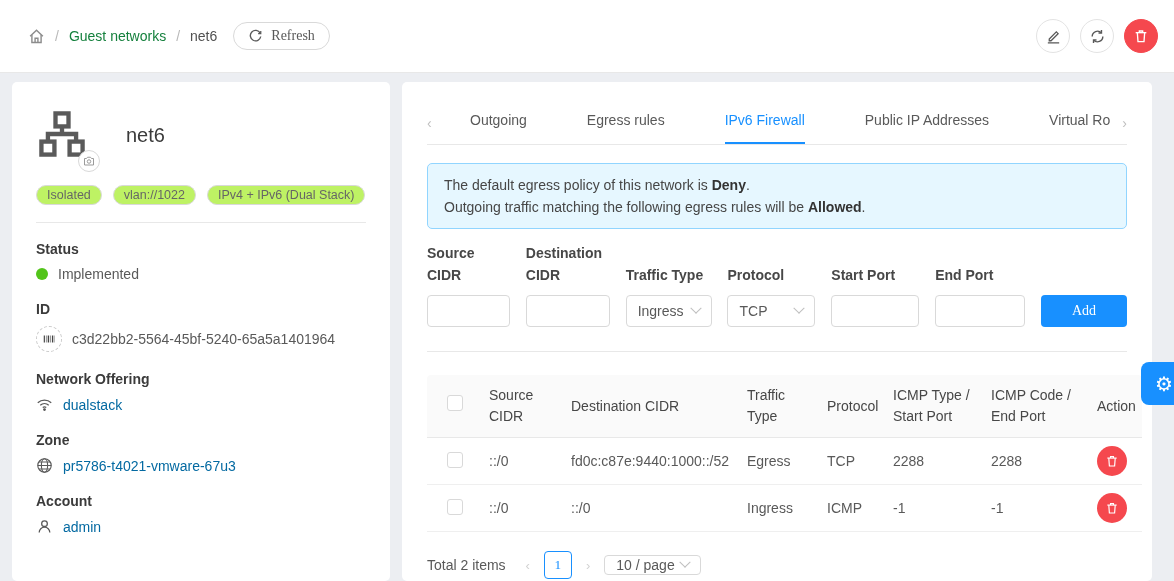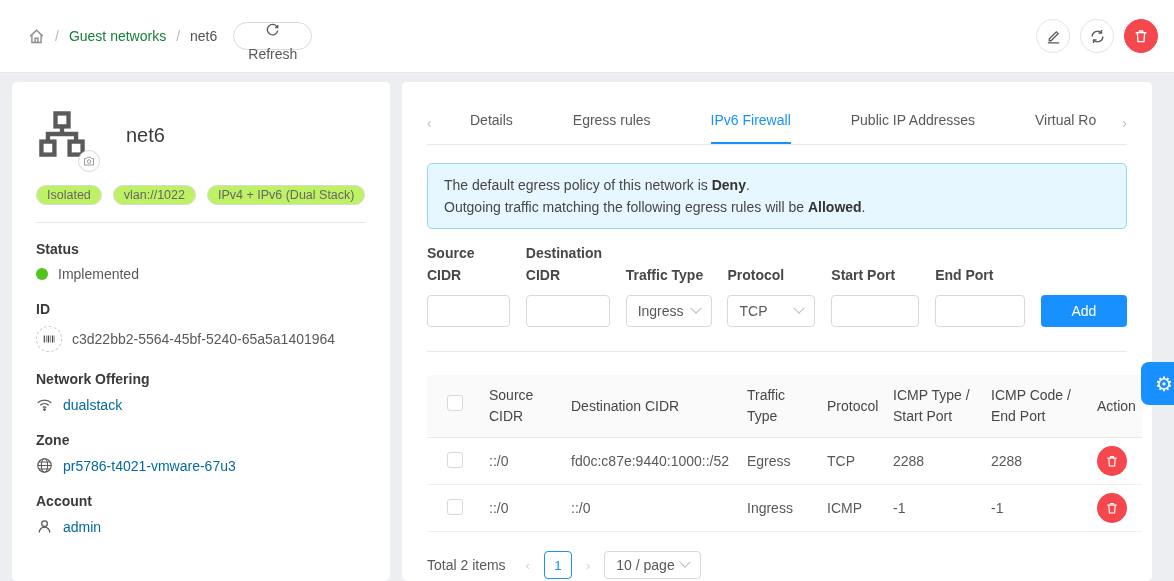--- a/index.html
+++ b/index.html
@@ -4,21 +4,21 @@
 <style>
   * { margin:0; padding:0; box-sizing:border-box; }
   html,body { width:1174px; height:581px; overflow:hidden; }
   body {
     font-family:"Liberation Sans", sans-serif;
     background:#eceef2;
     color:#595959;
     font-size:14px;
     position:relative;
   }
-  button { font-family:Liberation Sans, sans-serif; cursor:pointer; background:none; border:none;flex-direction:column; }
+  button { font-family:Liberation Serif, serif; cursor:pointer; background:none; border:none; }
 
   
   .topbar {
     position:absolute; left:0; top:0; width:1174px; height:73px;
     background:#fff; border-bottom:1px solid #e8e8e8;
     display:flex; align-items:center; justify-content:space-between;
     padding:0 16px 0 28px;
   }
   .breadcrumb { display:flex; align-items:center; gap:10px; }
   .bc-home svg { display:block; }
@@ -140,21 +140,21 @@
 
   
   .pager { display:flex; align-items:center; margin-top:19px; gap:14px; }
   .pager-total { color:#595959; margin-right:6px; }
   .pg-arrow { color:#d2d2d2; font-size:13px; cursor:pointer; }
   .pg-page {
     min-width:28px; height:28px; border:1px solid #1890ff; border-radius:4px;
     color:#1890ff; background:#fff; display:flex; align-items:center; justify-content:center;
   }
   .pg-size {
-    height:28px; border:1px solid #d9d9d9; border-radius:4px; background:#fff;
+    height:20px; border:1px solid #d9d9d9; border-radius:4px; background:#fff;
     display:flex; align-items:center; padding:0 11px; color:#595959; cursor:pointer;
   }
 
   
   .settings-fab {
     position:absolute; left:1141px; top:362px; width:46px; height:43px;
     background:#1890ff; border-radius:8px; color:#fff;
     display:flex; align-items:center; justify-content:center; font-size:20px;
   }
   .icon { display:inline-flex; align-items:center; justify-content:center; flex:none; }
@@ -311,21 +311,21 @@
       <a class="link">admin</a>
     </div>
   </div>
 </div>
 
 <div class="card right-card">
 
   <div class="tabs">
     <span class="tab-arrow">‹</span>
     <div class="tab-strip">
-      <span class="tab">Details</span>
+      <span class="tab">Outgoing</span>
       <span class="tab">Egress rules</span>
       <span class="tab active">IPv6 Firewall</span>
       <span class="tab">Public IP Addresses</span>
       <span class="tab clipped">Virtual Ro</span>
     </div>
     <span class="tab-arrow right">›</span>
   </div>
 
   <div class="alert">
     <div><span>The default egress policy of this network is </span><b>Deny</b><span>.</span></div>

